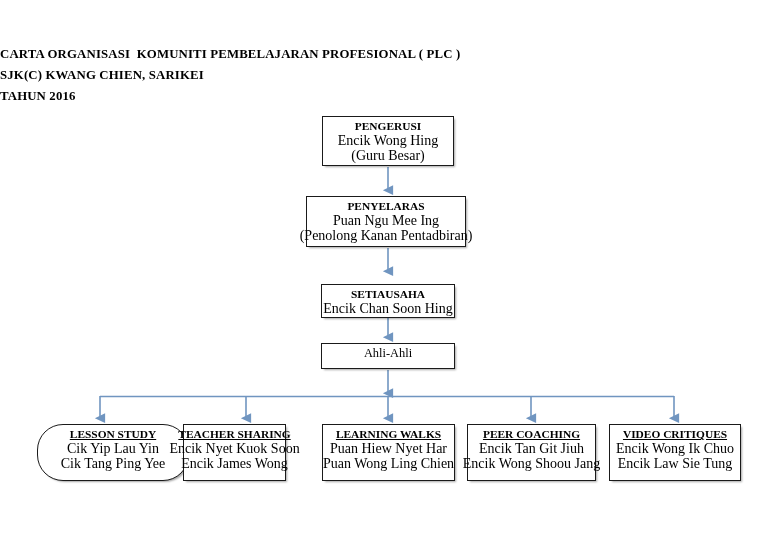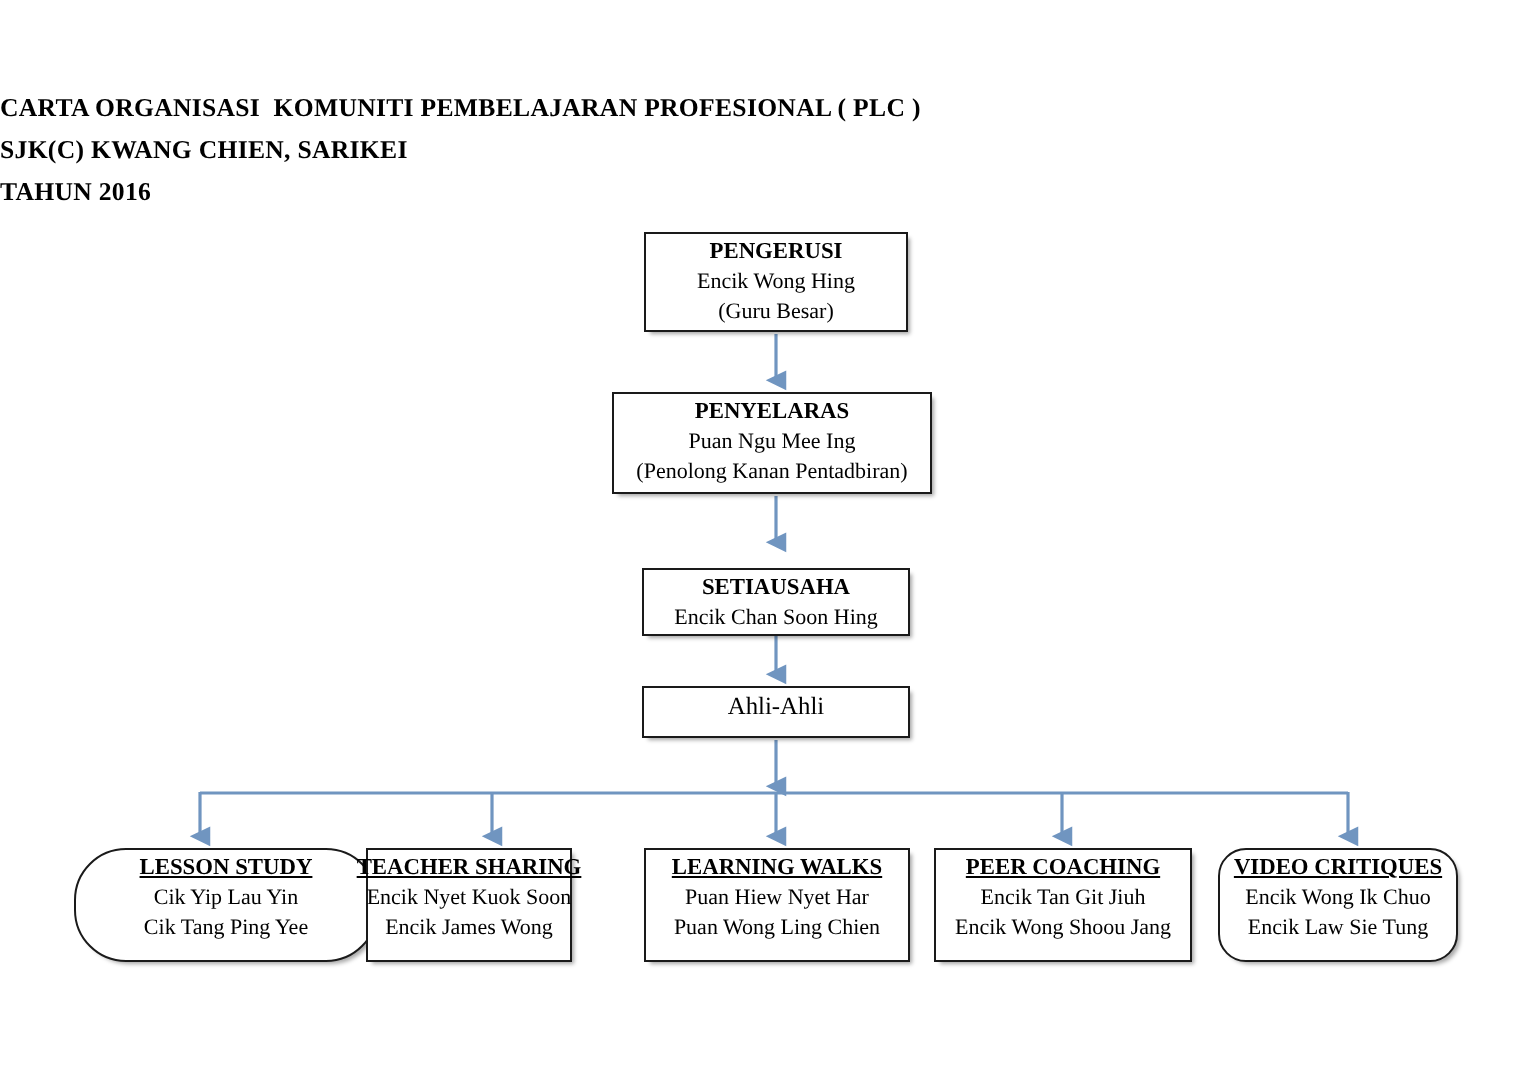--- a/index.html
+++ b/index.html
@@ -45,21 +45,21 @@
     background: #ffffff;
     box-shadow: 2px 2px 2px -1px rgba(0,0,0,0.35);
     display: flex;
     flex-direction: column;
     align-items: center;
     justify-content: flex-start;
     text-align: center;
     padding: 2px 4px;
   }
   .node .line {
-    font-size: 11px;
+    font-size: 14px;
     line-height: 14.6px;
     white-space: nowrap;
   }
   .node .head {
     font-weight: bold;
     font-size: 11.4px;
     line-height: 15px;
   }
   .node .head.underline {
     text-decoration: underline;
@@ -74,21 +74,21 @@
   #node-pengerusi   { left: 322px; top: 116px; width: 132px; height: 50px; }
   #node-penyelaras  { left: 306px; top: 196px; width: 160px; height: 51px; }
   #node-setiausaha  { left: 321px; top: 284px; width: 134px; height: 34px; }
   #node-ahli        { left: 321px; top: 343px; width: 134px; height: 26px; }
 
   .leaf { top: 424px; height: 57px; }
   #leaf-0 { left: 37px;  width: 152px; border-radius: 26px; }
   #leaf-1 { left: 183px; width: 103px; }
   #leaf-2 { left: 322px; width: 133px; }
   #leaf-3 { left: 467px; width: 129px; }
-  #leaf-4 { left: 609px; width: 120px; border-radius: 14px; }
+  #leaf-4 { left: 609px; width: 132px; }
 
   
   #connectors {
     position: absolute;
     left: 0;
     top: 0;
     width: 768px;
     height: 544px;
     pointer-events: none;
   }

